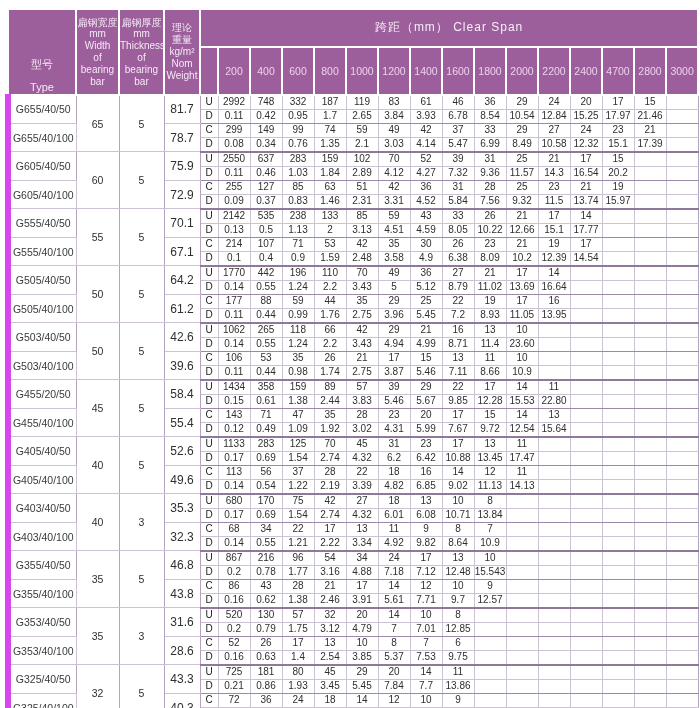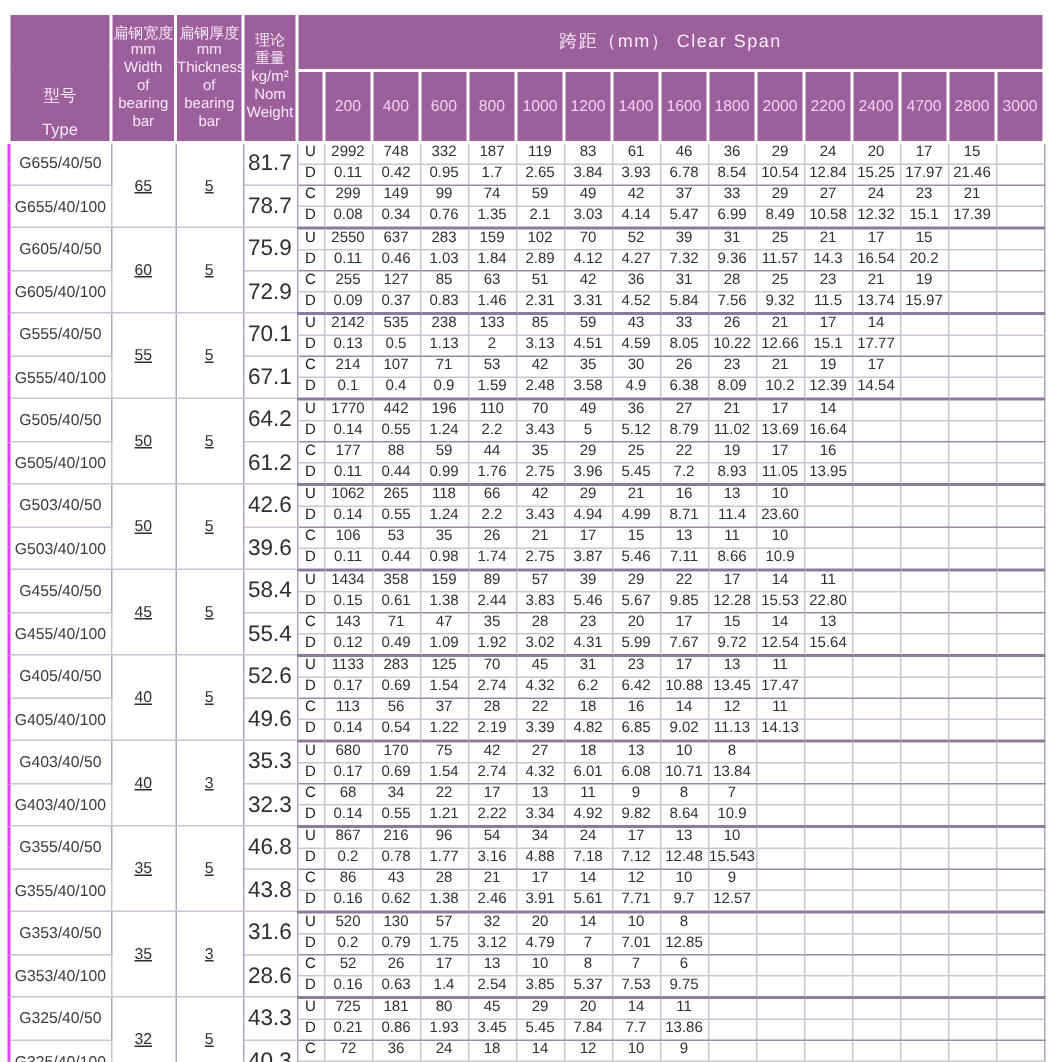--- a/index.html
+++ b/index.html
@@ -12,23 +12,23 @@
   .hdr-tall{height:66px;font-size:10px;line-height:1.18;}
   .hdr-type{font-size:11px;}
   .hdr-type .zh{display:block;margin-bottom:10px;margin-top:48px;}
   .hdr-line{display:block;}
   .hdr-span{height:26px;font-size:12px;letter-spacing:1px;color:#f8eef8;margin-left:15px;}
   .hdr-num{height:34px;font-size:10.5px;color:#eed2ee;}
   
   td{border:1px solid #cdc1d4;padding:0;text-align:center;vertical-align:middle;
      font-size:10px;color:#2f2f2f;height:13px;line-height:12px;background:#ffffff;
      overflow:hidden;white-space:nowrap;}
-  td.type{font-size:10.5px;color:#3a3a3a;border-left:2px solid #d946ef;}
-  td.dim{font-size:10.5px;text-decoration:underline;}
-  td.wt{font-size:15px;}
+  td.type{font-size:10.5px;color:#3a3a3a;border-left:6px solid #d946ef;}
+  td.dim{font-size:10.5px;}
+  td.wt{font-size:12px;}
   td.key{font-size:10px;color:#222;}
   td.type,td.dim,td.wt{border-right:1px solid #b5a2bc;}
   tr.type-end td{border-bottom:1px solid #9e88a8;}
   tr.group-end td{border-bottom:2px solid #8f7899;}
   tr td:last-child{border-right:1px solid #b5a2bc;}
 </style>
 </head>
 <body>
 
 <div class="wrap">
@@ -476,21 +476,21 @@
           <td class="val">7.11</td>
           <td class="val">8.66</td>
           <td class="val">10.9</td>
           <td class="val"></td>
           <td class="val"></td>
           <td class="val"></td>
           <td class="val"></td>
           <td class="val"></td>
         </tr>
         <tr>
-          <td class="type" rowspan="2">G455/40/50</td>
+          <td class="type" rowspan="2">G455/20/50</td>
           <td class="dim" rowspan="4">45</td>
           <td class="dim" rowspan="4">5</td>
           <td class="wt" rowspan="2">58.4</td>
           <td class="key">U</td>
           <td class="val">1434</td>
           <td class="val">358</td>
           <td class="val">159</td>
           <td class="val">89</td>
           <td class="val">57</td>
           <td class="val">39</td>

